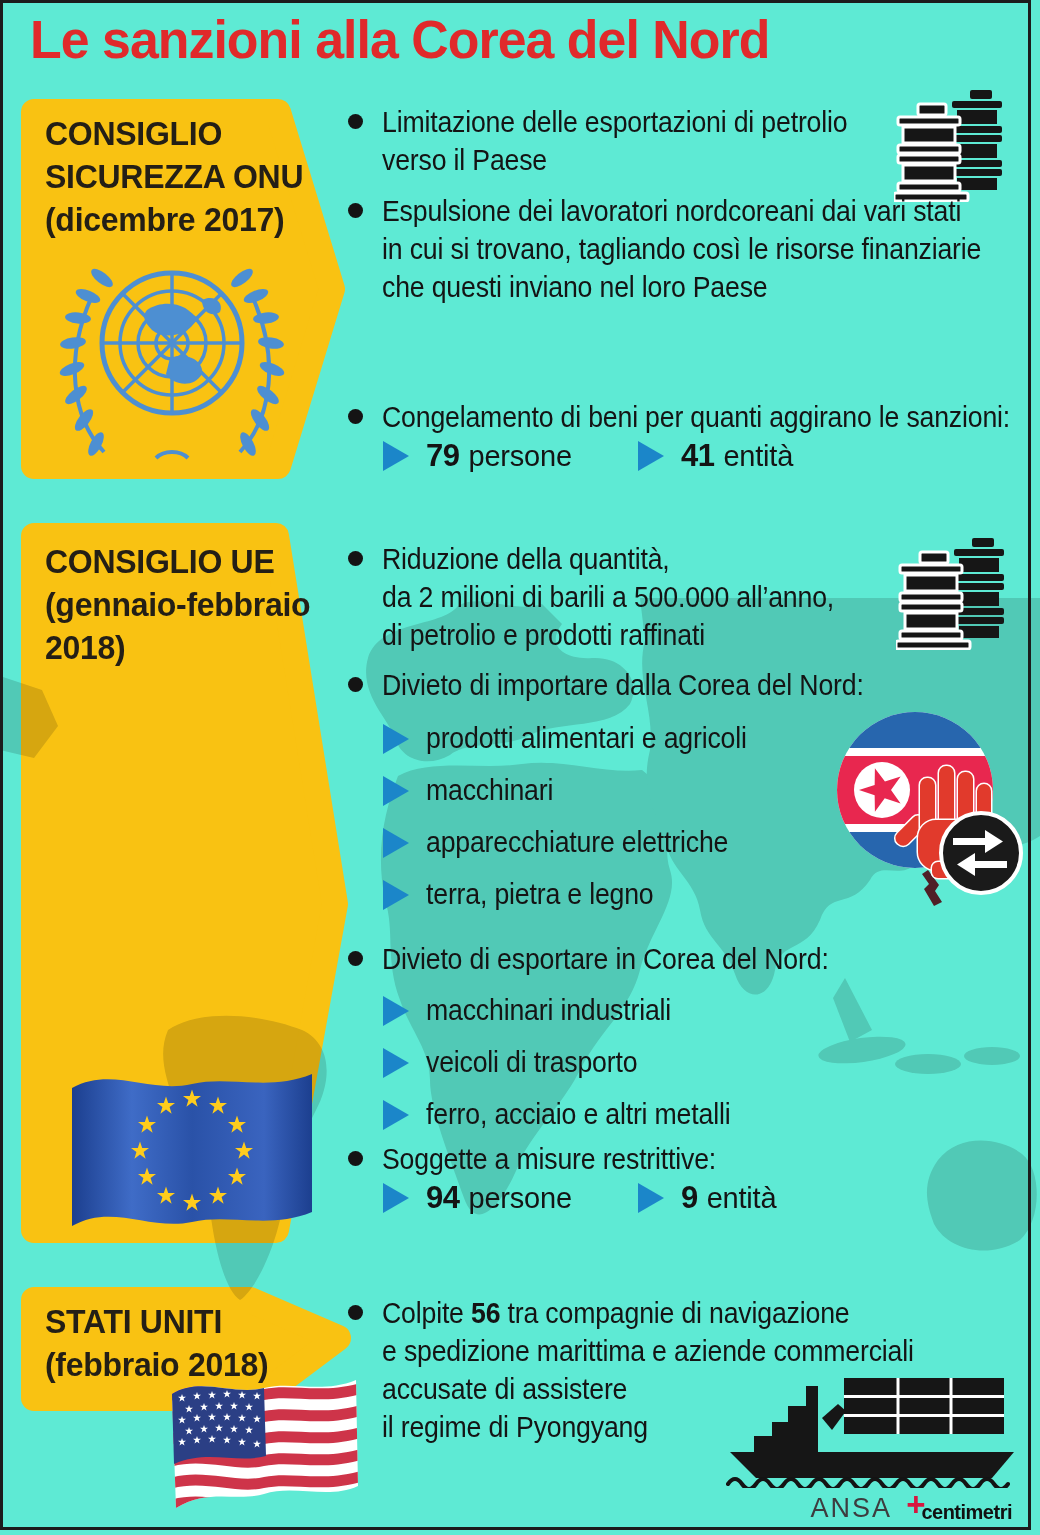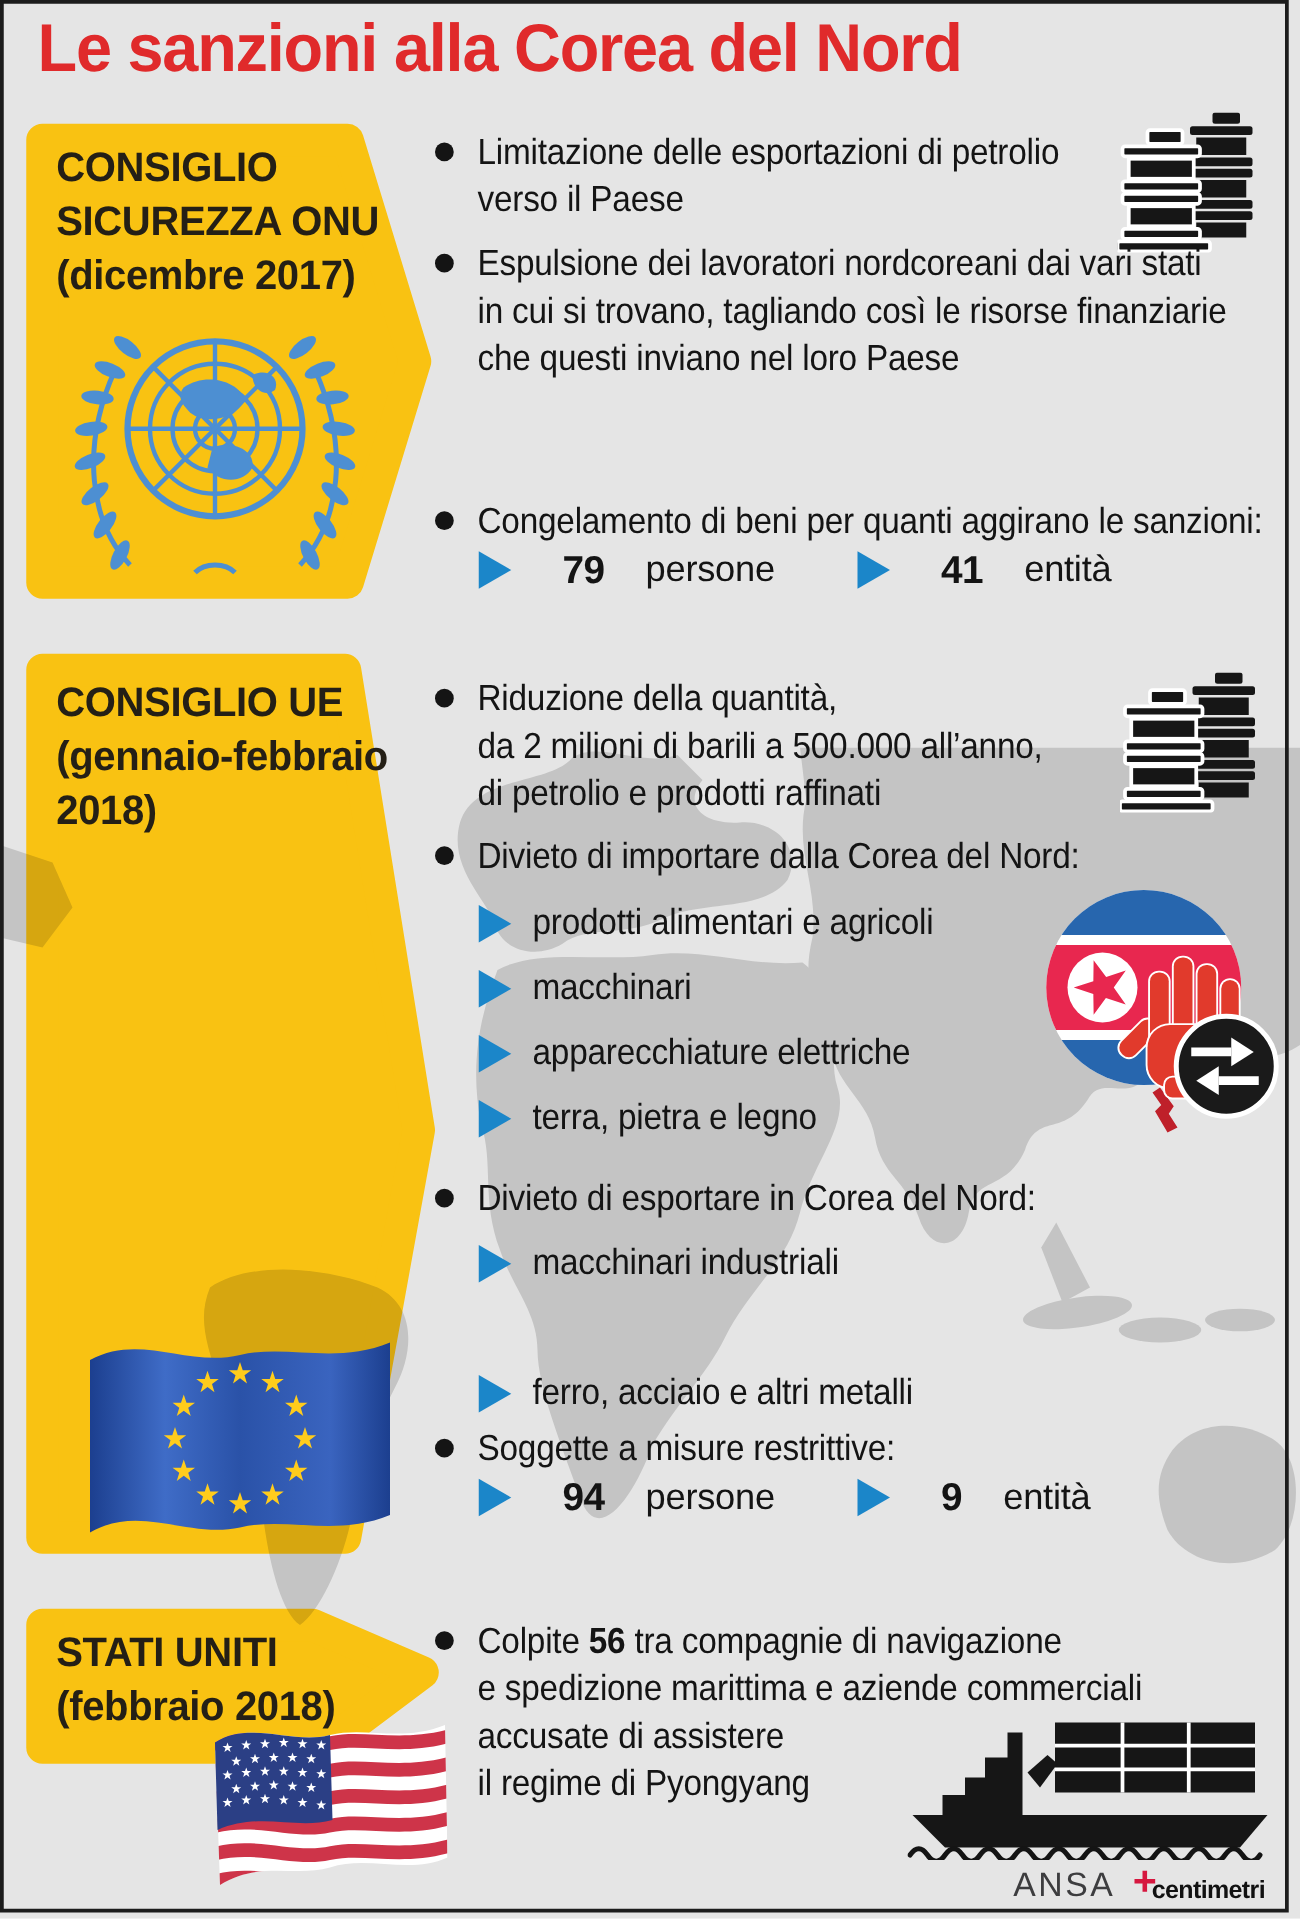--- a/index.html
+++ b/index.html
@@ -1,16 +1,16 @@
 <!DOCTYPE html>
 <html><head>
 <meta charset="utf-8">
 <style>
   html,body{margin:0;padding:0;background:#fff;}
-  .page{position:relative;width:1040px;height:1535px;background:#e5e5e5;overflow:hidden;
+  .page{position:relative;width:1040px;height:1535px;background:#5eead4;overflow:hidden;
         font-family:"Liberation Sans","DejaVu Sans",sans-serif;}
   .frame{position:absolute;left:0;top:0;width:1031px;height:1530px;
          border:3px solid #1c1c1c;box-sizing:border-box;pointer-events:none;}
   .abs{position:absolute;}
   .title{position:absolute;left:30px;top:8px;font-size:54px;font-weight:bold;color:#e02a2b;
          white-space:nowrap;transform:scaleX(.96);transform-origin:0 0;letter-spacing:-1px;}
   .yb{position:absolute;}
   .yb polygon{fill:#f9c212;stroke:#f9c212;stroke-width:26;stroke-linejoin:round;}
   .block-h{position:absolute;font-size:33px;font-weight:bold;color:#241f16;line-height:43px;
            letter-spacing:-.3px;transform:scaleX(.97);transform-origin:0 0;white-space:nowrap;}
@@ -18,21 +18,21 @@
   .bullet{position:absolute;display:flex;align-items:flex-start;}
   .dot{flex:0 0 auto;width:15px;height:15px;border-radius:50%;background:#141414;margin:11px 19px 0 0;}
   .btxt{transform:scaleX(.92);transform-origin:0 0;}
   .bl{font-size:29px;line-height:38px;color:#141414;white-space:nowrap;letter-spacing:-.2px;}
   .sub{position:absolute;display:flex;align-items:center;}
   .tri{flex:0 0 auto;width:0;height:0;border-left:26px solid #1b86c9;
        border-top:15px solid transparent;border-bottom:15px solid transparent;margin-right:17px;}
   .subtxt{font-size:29px;color:#141414;white-space:nowrap;letter-spacing:-.2px;
           transform:scaleX(.92);transform-origin:0 0;}
   .stats{position:absolute;display:flex;align-items:center;}
-  .stat{display:flex;align-items:center;margin-right:66px;gap:24px;}
+  .stat{display:flex;align-items:center;margin-right:66px;}
   .num{font-size:31px;font-weight:bold;color:#141414;margin-right:9px;letter-spacing:-.5px;}
   .lbl{font-size:29px;color:#141414;letter-spacing:-.2px;}
   .b56{font-weight:bold;}
   .footer{position:absolute;right:28px;top:1486px;display:flex;align-items:flex-end;white-space:nowrap;}
   .ansa{font-size:27px;color:#3d3d3f;letter-spacing:2px;margin-right:14px;}
   .plus{font-size:33px;font-weight:bold;color:#d6173f;margin-right:-4px;}
   .brand{font-size:20px;font-weight:bold;color:#111;letter-spacing:-.5px;}
 </style>
 </head>
 <body>
@@ -278,20 +278,24 @@
 
   <div class="bullet" style="left:348px;top:940px">
     <span class="dot"></span>
     <div class="btxt">
         <div class="bl">Divieto di esportare in Corea del Nord:</div>
       </div>
   </div>
   <div class="sub" style="left:383px;top:994px">
     <span class="tri"></span>
     <span class="subtxt">macchinari industriali</span>
+  </div>
+  <div class="sub" style="left:383px;top:1046px">
+    <span class="tri"></span>
+    <span class="subtxt">veicoli di trasporto</span>
   </div>
   <div class="sub" style="left:383px;top:1098px">
     <span class="tri"></span>
     <span class="subtxt">ferro, acciaio e altri metalli</span>
   </div>
   <div class="bullet" style="left:348px;top:1140px">
     <span class="dot"></span>
     <div class="btxt">
         <div class="bl">Soggette a misure restrittive:</div>
       </div>

